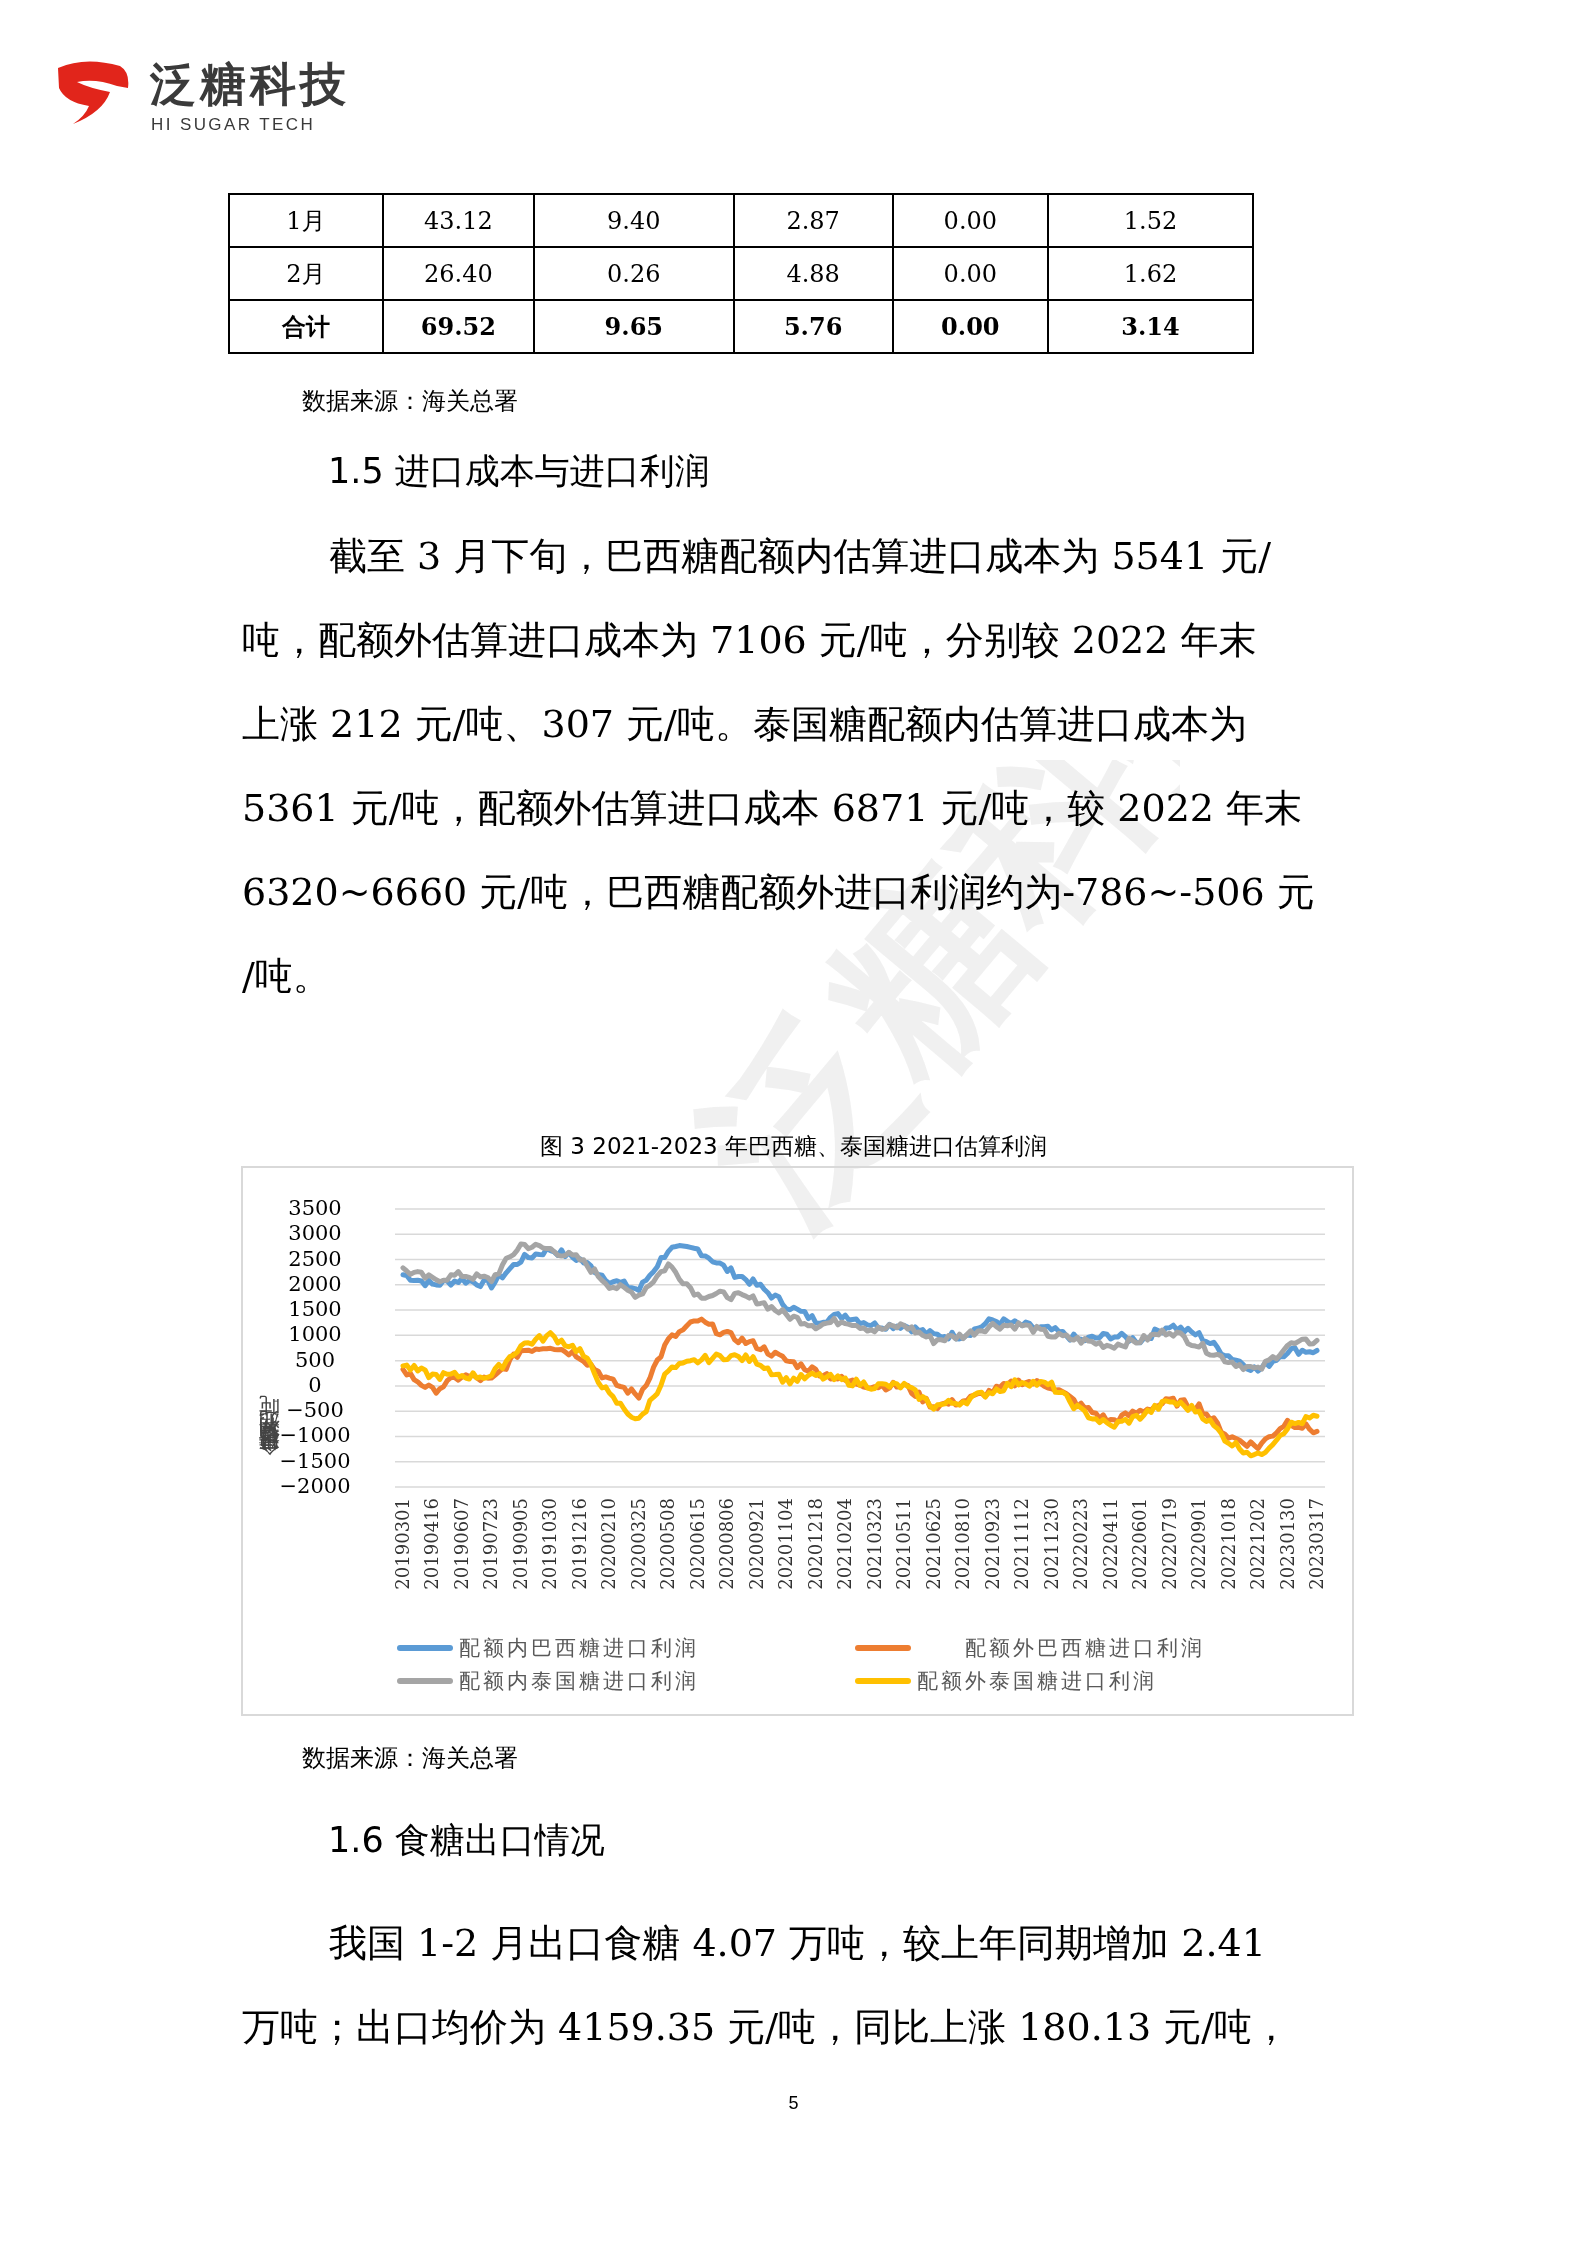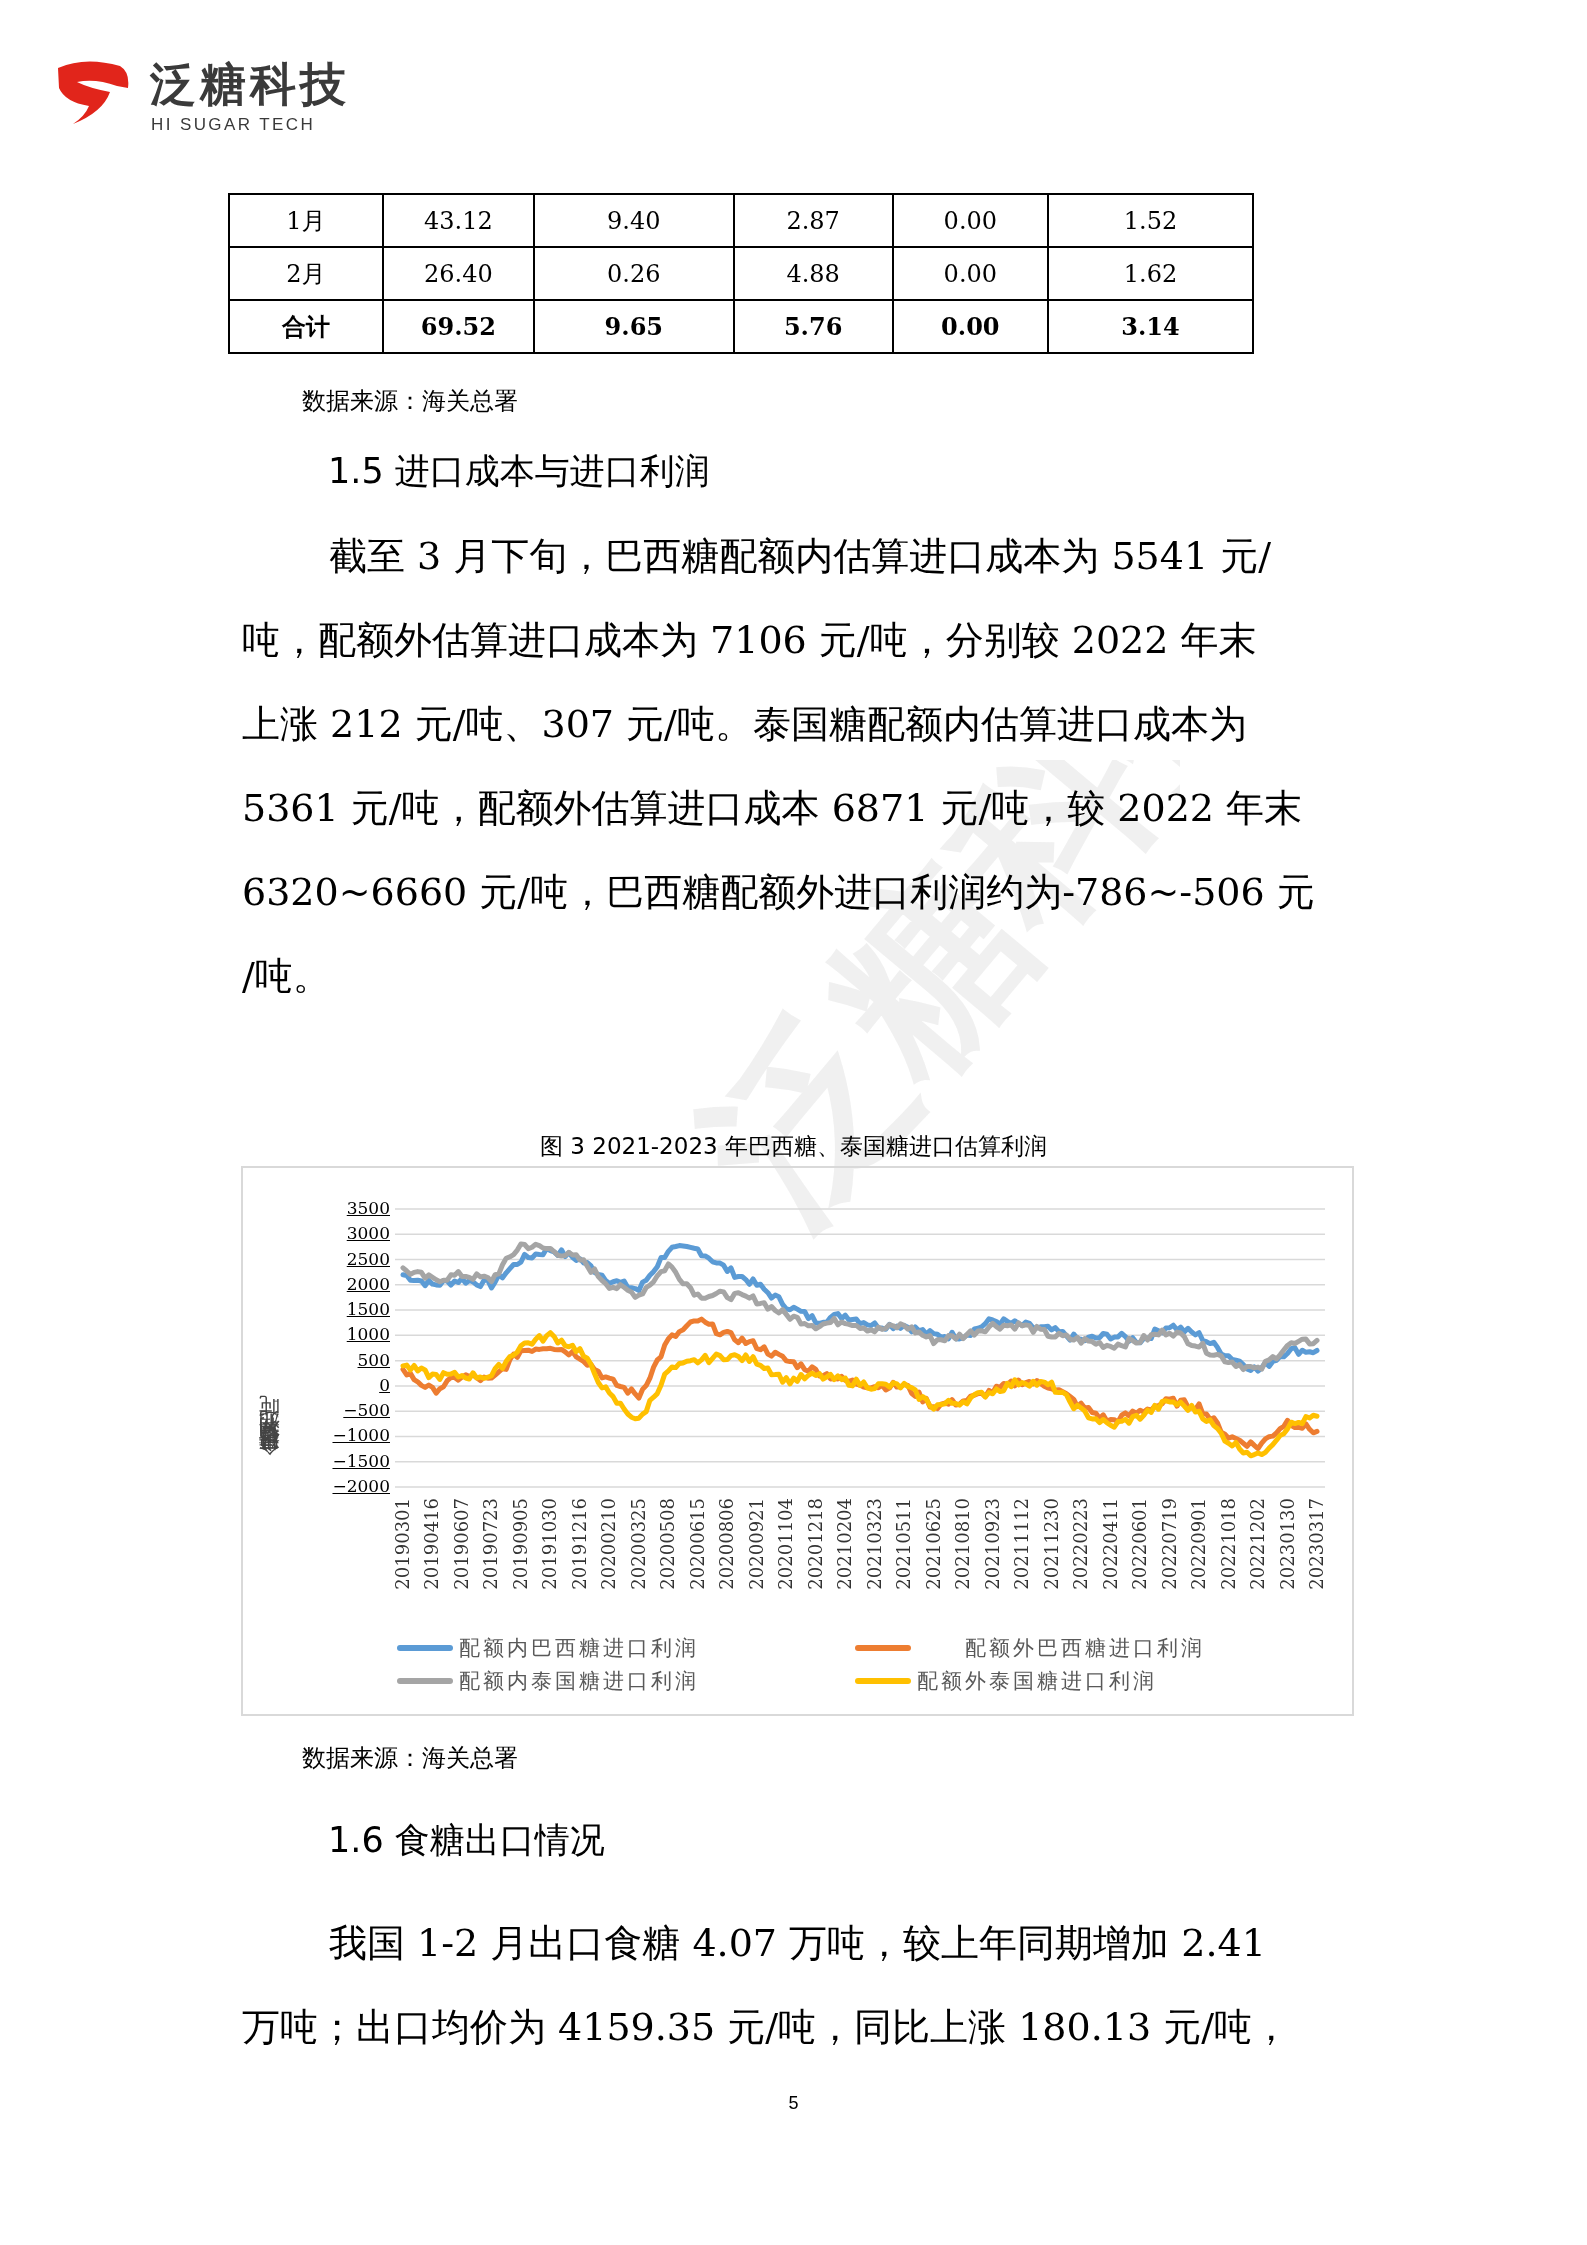--- a/index.html
+++ b/index.html
@@ -16,21 +16,21 @@
   table.data tr.total td { font-weight:bold; }
   .src { position:absolute; font-size:24px; left:302px; }
   .h2 { position:absolute; left:328px; font-size:35px; font-family:"DejaVu Sans","Liberation Sans",sans-serif; }
   .para { position:absolute; left:242px; width:1120px; font-size:38px; line-height:84px; }
   .para p { margin:0; white-space:nowrap; }
   .indent { padding-left:87px; }
   .fig-title { position:absolute; left:0; width:1587px; top:1131px; text-align:center;
                font-family:"DejaVu Sans","Liberation Sans",sans-serif; font-size:23px; }
   .chart-box { position:absolute; left:241px; top:1166px; width:1113px; height:550px;
                border:2px solid #d9d9d9; box-sizing:border-box; }
-  .ytick { position:absolute; font-size:17px; text-align:right; width:150px; left:240px; line-height:21px;text-decoration:underline;}
+  .ytick { position:absolute; font-size:21px; text-align:center; width:150px; left:240px; line-height:21px;}
   .ylabel { position:absolute; left:255px; top:1270px; font-size:21px; writing-mode:vertical-rl;
             transform:rotate(180deg); letter-spacing:3px; color:#444; height:360px; text-align:center;}
   .xtick { position:absolute; top:1498px; font-size:18px; writing-mode:vertical-rl; transform:rotate(180deg);
            line-height:18px; color:#333; }
   .legend-item { position:absolute; font-size:21px; letter-spacing:3px; color:#595959; display:flex; align-items:center; }
   .legend-line { display:inline-block; width:56px; height:6px; border-radius:3px; margin-right:6px; }
   .page-num { position:absolute; top:2093px; left:0; width:1587px; text-align:center;
               font-family:"Liberation Sans","DejaVu Sans",sans-serif; font-size:18px; }
   .watermark { position:absolute; left:660px; top:760px; width:520px; height:520px; pointer-events:none; }
 </style>

